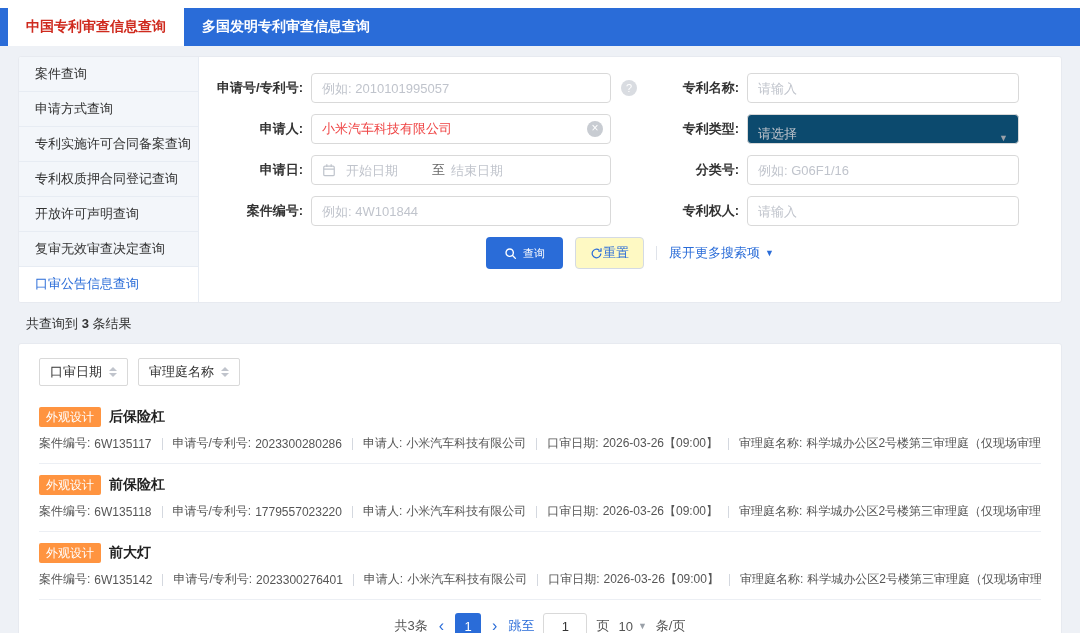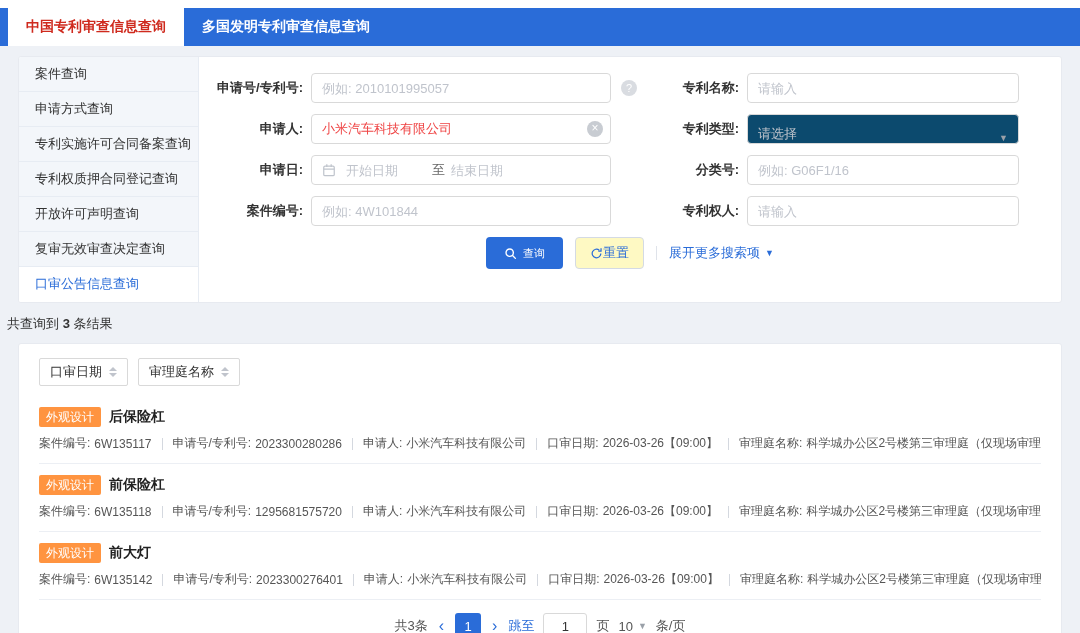--- a/index.html
+++ b/index.html
@@ -43,21 +43,21 @@
   .dinput::placeholder { color: #c0c4cc; }
   .dto { color: #666; margin: 0 4px; flex-shrink: 0; }
 
   .btn-row { display: flex; align-items: center; justify-content: center; margin-top: 8px; padding-bottom: 16px; }
   .btn-primary { display: flex; align-items: center; gap: 6px; background: #2a6cd8; color: #fff; border: none; border-radius: 4px; height: 32px; padding: 0 18px; font-size: 11px; cursor: pointer; font-family: inherit; }
   .btn-reset { display: flex; align-items: center; background: #fef9c3; color: #2a6cd8; border: 1px solid #d4dae4; border-radius: 4px; height: 32px; padding: 0 14px; font-size: 13px; margin-left: 12px; cursor: pointer; font-family: inherit; }
   .vdiv { width: 1px; height: 14px; background: #dfe3ea; margin: 0 12px; }
   .expand { color: #2a6cd8; font-size: 13px; display: flex; align-items: center; gap: 5px; cursor: pointer; }
   .expand .caret { color: #2a6cd8; }
 
-  .summary { margin: 12px 7px 10px; font-size: 13px; color: #333; }
+  .summary { margin: 12px 26px 10px; font-size: 13px; color: #333; }
   .summary b { font-weight: bold; }
 
   .result-card { margin: 0 18px 14px; background: #fff; border: 1px solid #e7eaf0; border-radius: 3px; padding: 14px 20px 6px; }
   .sort-row { display: flex; gap: 10px; margin-bottom: 10px; }
   .sort-btn { display: flex; align-items: center; gap: 7px; border: 1px solid #d9d9d9; border-radius: 2px; height: 28px; padding: 0 10px; font-size: 13px; color: #333; background: #fff; cursor: pointer; }
   .sort-icons { display: flex; flex-direction: column; gap: 2px; }
   .tri-up { width: 0; height: 0; border-left: 4px solid transparent; border-right: 4px solid transparent; border-bottom: 4px solid #c0c4cc; }
   .tri-down { width: 0; height: 0; border-left: 4px solid transparent; border-right: 4px solid transparent; border-top: 4px solid #c0c4cc; }
 
   .item { padding: 11px 0; border-bottom: 1px solid #eceff4; }
@@ -234,21 +234,21 @@
   <div class="item">
     <div class="trow">
       <span class="badge">外观设计</span>
       <span class="ttl">前保险杠</span>
     </div>
     <div class="drow">
       <span>案件编号:</span>
         <span class="fv">6W135118</span>
       <span class="sep"></span>
       <span>申请号/专利号:</span>
-        <span class="fv">1295681575720</span>
+        <span class="fv">1779557023220</span>
       <span class="sep"></span>
       <span>申请人:</span>
         <span class="fv">小米汽车科技有限公司</span>
       <span class="sep"></span>
       <span>口审日期:</span>
         <span class="fv">2026-03-26【09:00】</span>
       <span class="sep"></span>
       <span>审理庭名称:</span>
         <span class="fv">科学城办公区2号楼第三审理庭（仅现场审理）</span>
     </div>

